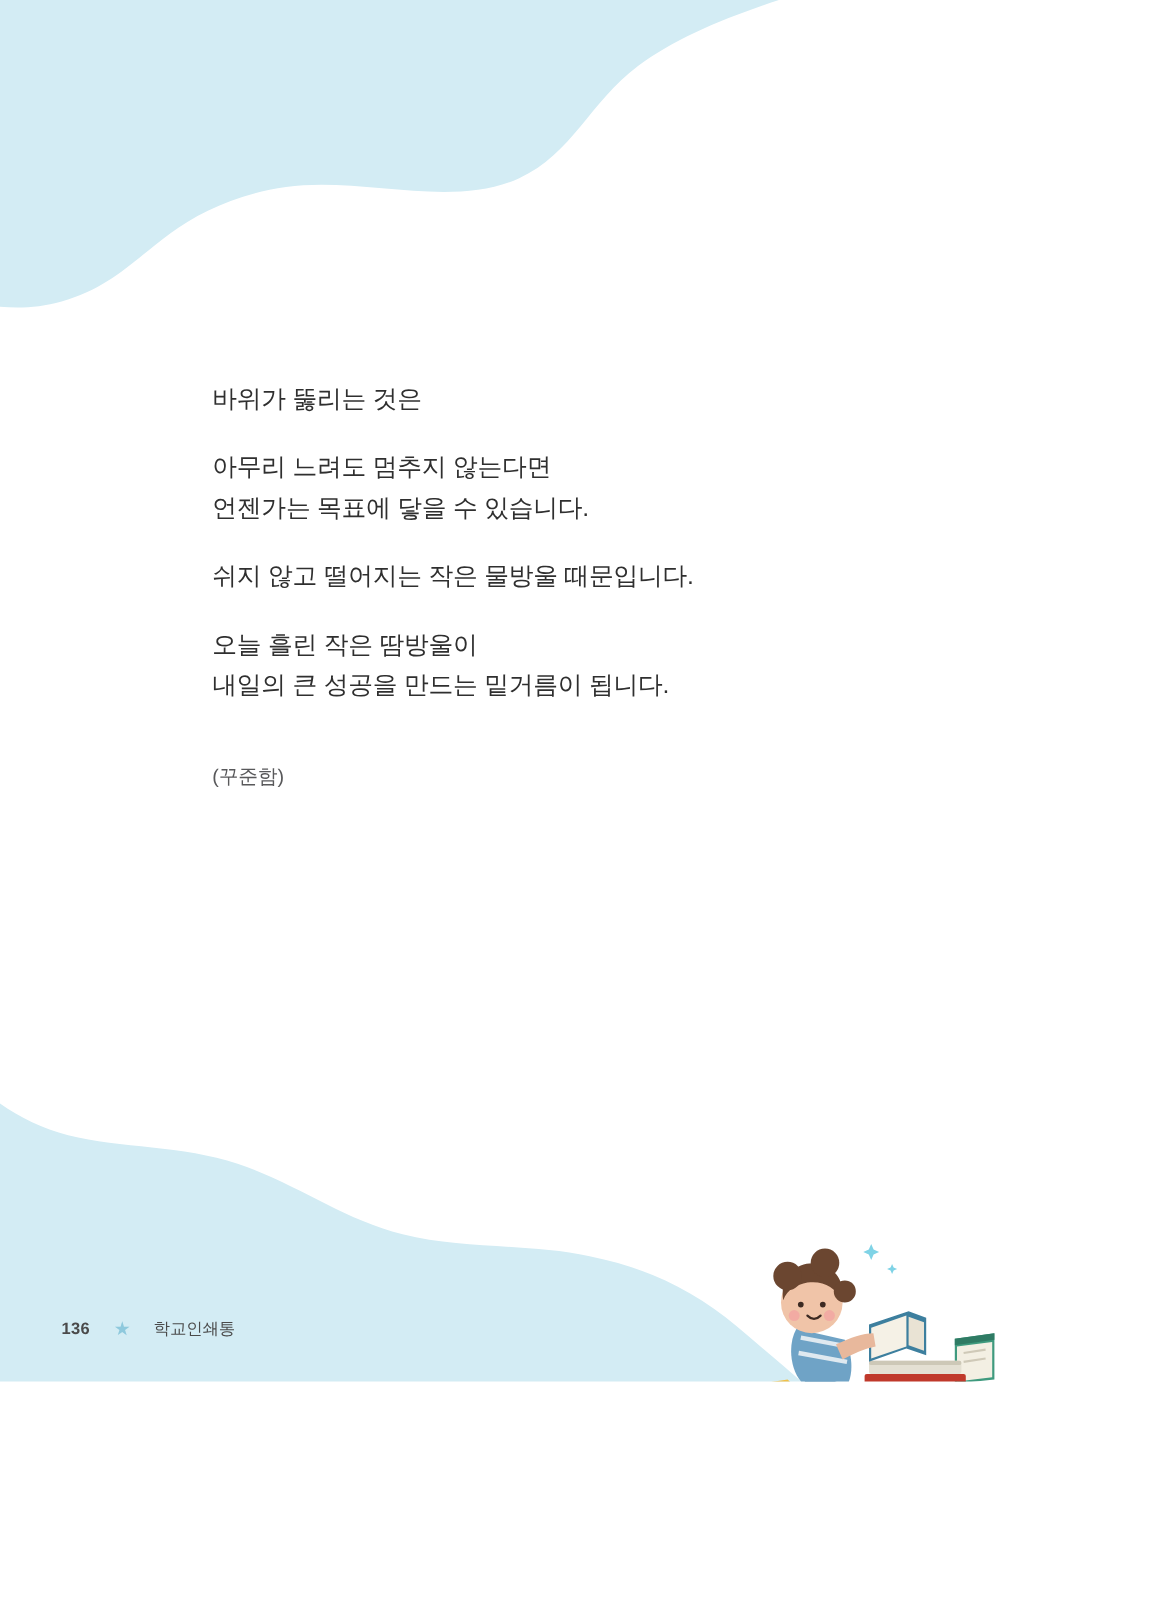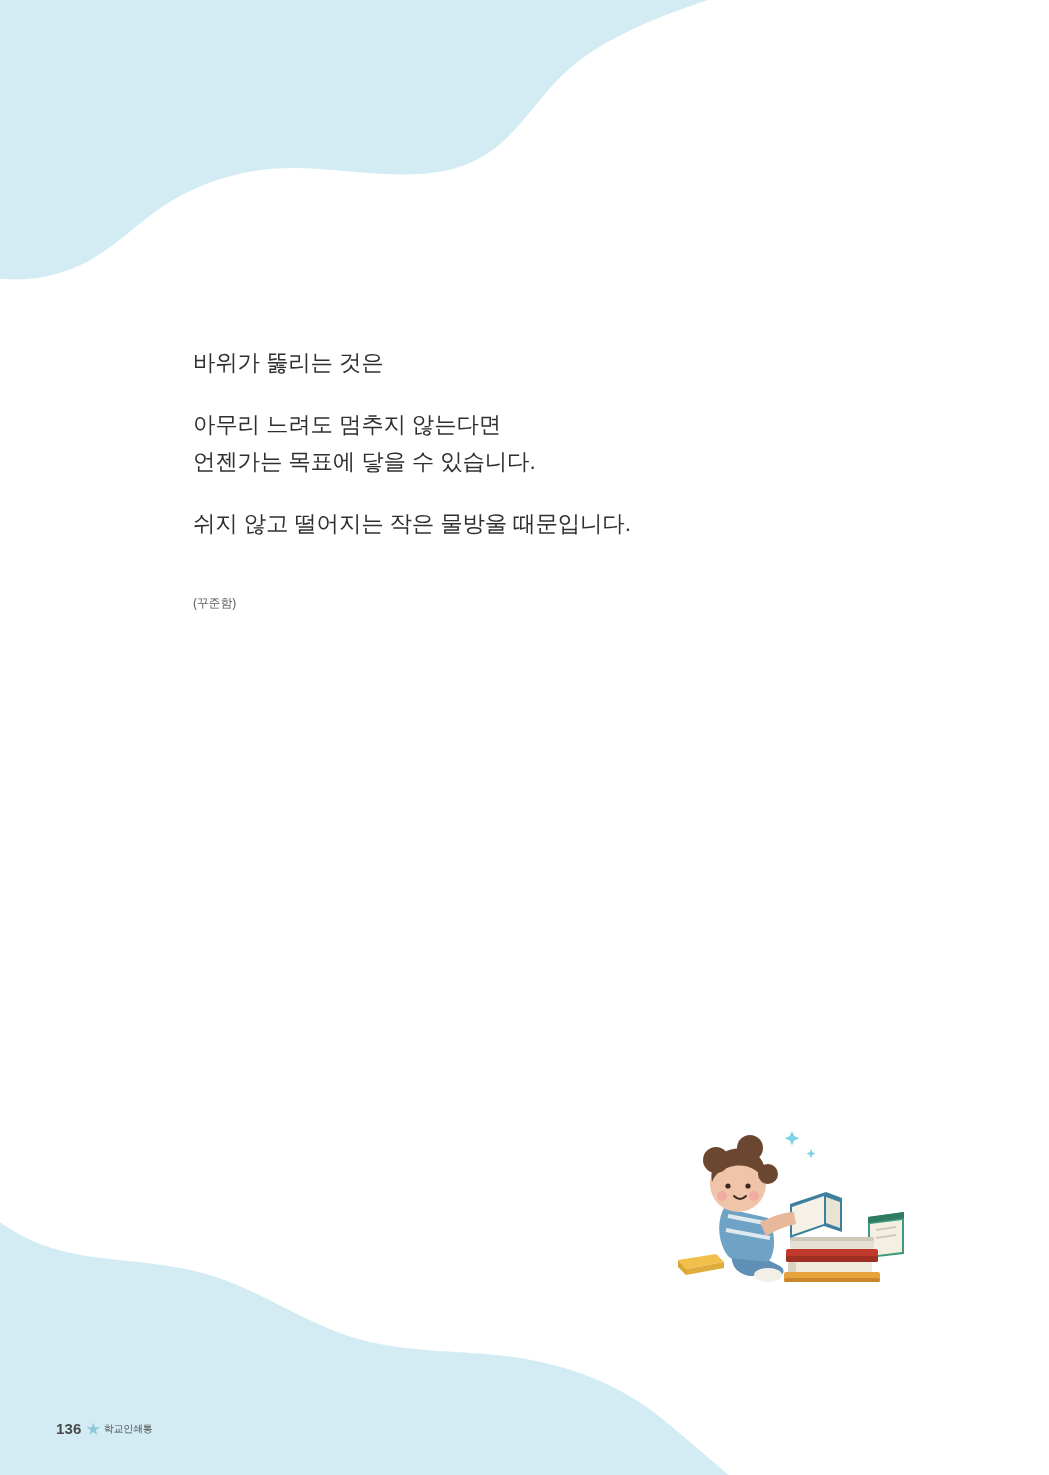--- a/index.html
+++ b/index.html
@@ -11,21 +11,21 @@
     height: 1475px;
     background: #ffffff;
     font-family: "Liberation Sans", sans-serif;
     overflow: hidden;
     position: relative;
   }
 
   .page {
     position: relative;
     width: 1049px;
-    height: 1475px;
+    height: 1256px;
     background: #ffffff;
     overflow: hidden;
   }
 
   
   .blob {
     position: absolute;
     pointer-events: none;
   }
   .blob-top {
@@ -56,60 +56,60 @@
   }
   .line {
     font-size: 22.5px;
     line-height: 1.62;
     color: #2f2f2f;
     letter-spacing: -0.2px;
     white-space: pre;
   }
   .tag {
     margin-top: 52px;
-    font-size: 12px;
+    font-size: 18px;
     color: #59595b;
     letter-spacing: -0.2px;
   }
 
   
   .illustration {
     position: absolute;
     left: 672px;
     top: 1112px;
     width: 262px;
     height: 175px;
   }
 
   
   .footer {
     position: absolute;
     left: 56px;
     bottom: 38px;
     display: flex;
     align-items: center;
-    gap: 4px;
+    gap: 22px;
   }
   .page-number {
     font-size: 15px;
     color: #4a4a4a;
     font-weight: 600;
     letter-spacing: 0.2px;
   }
   .footer-star {
     display: inline-block;
     width: 14px;
     height: 14px;
     line-height: 14px;
     font-size: 15px;
     color: #8ec9dd;
     text-align: center;
   }
   .footer-label {
-    font-size: 10px;
+    font-size: 15px;
     color: #4a4a4a;
     letter-spacing: -0.2px;
   }
 </style>
 </head>
 <body>
 
 <div class="page">
 
   <svg class="blob blob-top" viewBox="0 0 760 320" preserveAspectRatio="none" aria-hidden="true">
@@ -133,20 +133,24 @@
     <div class="stanza">
       <div class="line">아무리 느려도 멈추지 않는다면</div>
       <div class="line">언젠가는 목표에 닿을 수 있습니다.</div>
     </div>
 
     <div class="stanza">
       <div class="line">쉬지 않고 떨어지는 작은 물방울 때문입니다.</div>
     </div>
 
 
+    <div class="stanza">
+      <div class="line">오늘 흘린 작은 땀방울이</div>
+      <div class="line">내일의 큰 성공을 만드는 밑거름이 됩니다.</div>
+    </div>
 
     <div class="tag">(꾸준함)</div>
   </div>
 
   <svg class="illustration" viewBox="0 0 262 175" aria-hidden="true">
 
     <g fill="#7fd3e6">
       <path d="M120 19 l2.2 5 5 2.2 -5 2.2 -2.2 5 -2.2 -5 -5 -2.2 5 -2.2 z"></path>
       <path d="M139 37 l1.4 3.2 3.2 1.4 -3.2 1.4 -1.4 3.2 -1.4 -3.2 -3.2 -1.4 3.2 -1.4 z"></path>
     </g>

